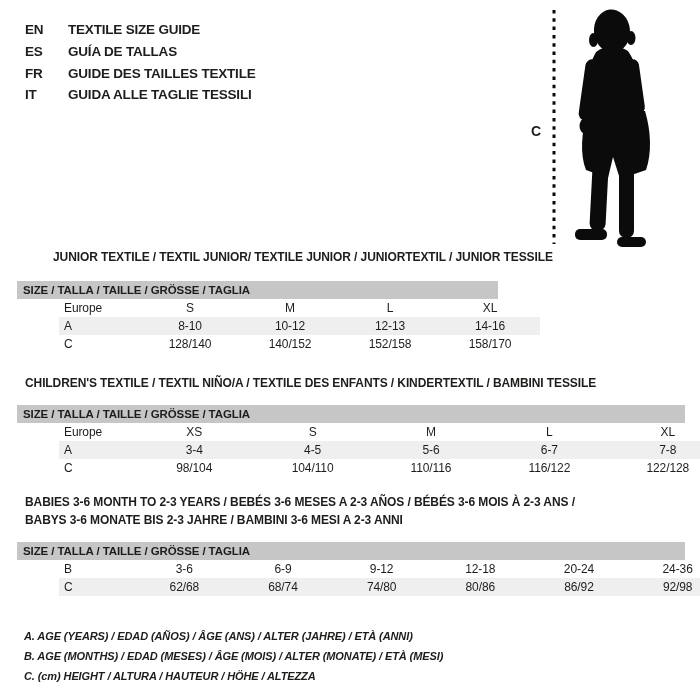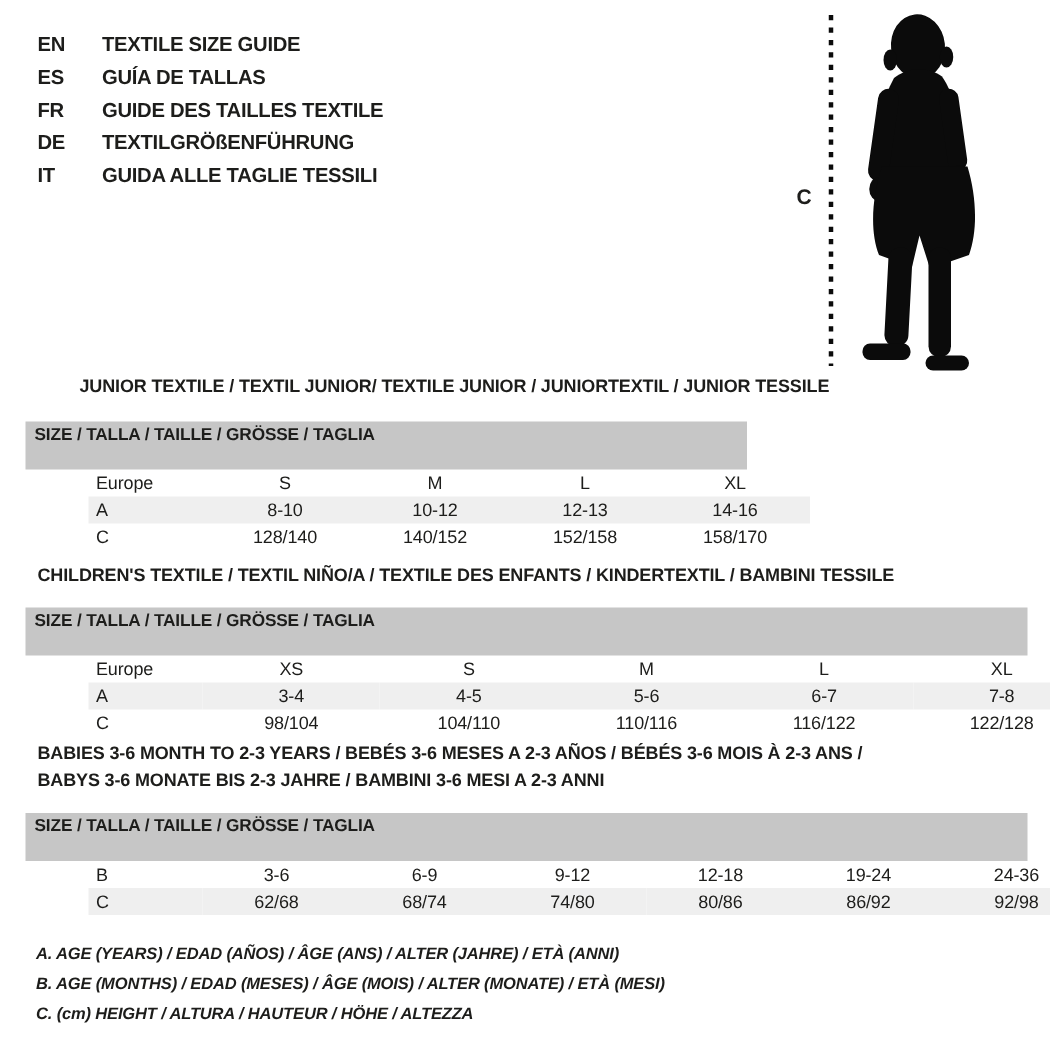--- a/index.html
+++ b/index.html
@@ -29,21 +29,21 @@
   #title-2 { top:376px; }
   #title-3a { top:495px; }
   #title-3b { top:513px; }
 
   
   .tbl { left:17px; }
   #tbl-1 { top:281px; width:481px; }
   #tbl-2 { top:405px; width:668px; }
   #tbl-3 { top:542px; width:668px; }
   .size-bar {
-    height:32px; line-height:18px;
+    height:18px; line-height:18px;
     background:#c6c6c6;
     font-weight:bold; font-size:11.5px; letter-spacing:-0.1px;
     padding-left:6px;
   }
   table { border-collapse:collapse; width:100%; table-layout:fixed;margin-left:42px; }
   td { height:18px; font-size:12px; text-align:center; vertical-align:middle; padding:0; letter-spacing:-0.1px; }
   td.rowlbl { text-align:left; padding-left:5px; }
   tbody tr:nth-child(even) { background:#efefef; }
   .lblcol-1 { width:81px; }
   .lblcol-2 { width:76px; }
@@ -60,24 +60,20 @@
     <span class="lang-code">EN</span>
     <span>TEXTILE SIZE GUIDE</span>
   </div>
   <div class="lang-row">
     <span class="lang-code">ES</span>
     <span>GUÍA DE TALLAS</span>
   </div>
   <div class="lang-row">
     <span class="lang-code">FR</span>
     <span>GUIDE DES TAILLES TEXTILE</span>
-  </div>
-  <div class="lang-row">
-    <span class="lang-code">DE</span>
-    <span>TEXTILGRÖßENFÜHRUNG</span>
   </div>
   <div class="lang-row">
     <span class="lang-code">IT</span>
     <span>GUIDA ALLE TAGLIE TESSILI</span>
   </div>
 </div>
 
 <div class="abs figure">
   <svg width="195" height="247" viewBox="0 0 195 247">
     <line x1="49" y1="7" x2="49" y2="241" stroke="#0b0b0b" stroke-width="3" stroke-dasharray="3.5 4.8"></line>
@@ -192,21 +188,21 @@
         <col>
         <col>
       </colgroup>
     <tbody>
       <tr>
         <td class="rowlbl">B</td>
         <td>3-6</td>
         <td>6-9</td>
         <td>9-12</td>
         <td>12-18</td>
-        <td>19-24</td>
+        <td>20-24</td>
         <td>24-36</td>
       </tr>
       <tr>
         <td class="rowlbl">C</td>
         <td>62/68</td>
         <td>68/74</td>
         <td>74/80</td>
         <td>80/86</td>
         <td>86/92</td>
         <td>92/98</td>

